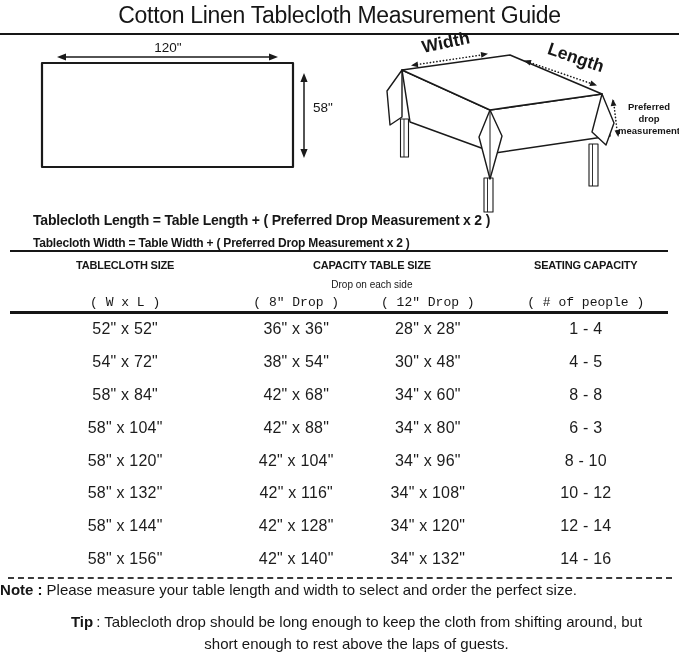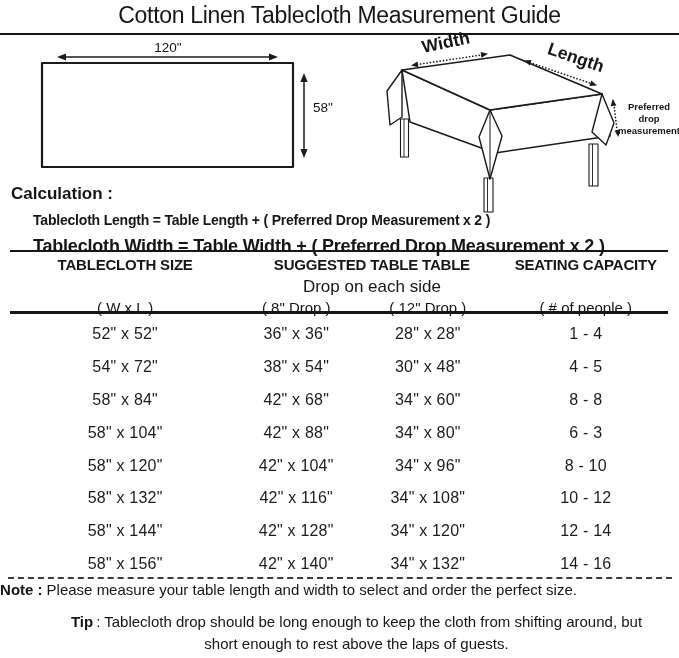--- a/index.html
+++ b/index.html
@@ -8,33 +8,33 @@
   .page { position:relative; width:679px; height:658px; background:#fff; overflow:hidden; }
 
   
   .title { position:absolute; top:2px; left:0; width:679px; text-align:center;
            font-size:23px; font-weight:400; letter-spacing:-0.3px; }
   .rule-title { position:absolute; top:33px; left:0; width:679px; border-top:2px solid #161616; }
 
   
   .calc-heading { position:absolute; top:184px; left:11px; font-size:17px; font-weight:700; }
   .calc-f1 { position:absolute; top:212px; left:33px; font-size:14px; font-weight:700; letter-spacing:-0.2px; }
-  .calc-f2 { position:absolute; top:236px; left:33px; font-size:18px; font-weight:700; letter-spacing:-0.2px; }
+  .calc-f2 { position:absolute; top:236px; left:33px; font-size:12px; font-weight:700; letter-spacing:-0.2px; }
 
   
   .rule-table-top    { position:absolute; top:250px; left:10px; width:658px; border-top:2px solid #161616; }
   .rule-table-mid    { position:absolute; top:311px; left:10px; width:658px; border-top:3px solid #161616; }
   .rule-table-bottom { position:absolute; top:577px; left:8px;  width:664px; border-top:2px dashed #3a3a3a; }
 
   
   table.size-table { position:absolute; top:252px; left:10px; width:658px; border-collapse:collapse; table-layout:fixed; }
   .size-table th, .size-table td { text-align:center; vertical-align:middle; padding:0; font-weight:400; }
-  .size-table thead tr.hdr-main th { font-size:15px; font-weight:700; letter-spacing:-0.2px; height:25px; }
-  .size-table thead tr.hdr-note td { font-size:17px; height:15px; }
-  .size-table thead tr.hdr-sub td  { font-size:15px; height:21px; }
+  .size-table thead tr.hdr-main th { font-size:11px; font-weight:700; letter-spacing:-0.2px; height:25px; }
+  .size-table thead tr.hdr-note td { font-size:10px; height:15px; }
+  .size-table thead tr.hdr-sub td  { font-size:13px; height:21px;font-family:Liberation Mono, monospace; }
   .size-table tbody td { font-size:16px; height:32.8px; letter-spacing:0.2px; color:#1c1c1c; }
 
   
   .note { position:absolute; top:581px; left:0; width:577px; text-align:center; font-size:15px; }
   .note b { margin-right:4px; }
   .tip  { position:absolute; top:611px; left:17px; width:679px; text-align:center; font-size:15px; line-height:22px; }
   .tip b { margin-right:3px; }
 
   
   svg { position:absolute; overflow:visible; }
@@ -113,39 +113,38 @@
     <g>
       <line x1="230.5" y1="68" x2="234.5" y2="101" class="dot"></line>
       <polygon class="head" points="0,0 7,-2.9 7,2.9" transform="translate(229.7,66) rotate(83)"></polygon>
       <polygon class="head" points="0,0 -7,-2.9 -7,2.9" transform="translate(235.3,104) rotate(83)"></polygon>
     </g>
     <text x="266" y="77" text-anchor="middle" class="drop-label">Preferred</text>
     <text x="266" y="89" text-anchor="middle" class="drop-label">drop</text>
     <text x="266" y="101" text-anchor="middle" class="drop-label">measurement</text>
   </svg>
 
-  <div class="calc-heading">Calculation :</div>
   <div class="calc-f1">Tablecloth Length = Table Length + ( Preferred Drop Measurement x 2 )</div>
   <div class="calc-f2">Tablecloth Width = Table Width + ( Preferred Drop Measurement x 2 )</div>
 
   <div class="rule-table-top"></div>
   <div class="rule-table-mid"></div>
   <div class="rule-table-bottom"></div>
 
   <table class="size-table">
     <colgroup>
       <col style="width:35%">
         <col style="width:17%">
         <col style="width:23%">
         <col style="width:25%">
     </colgroup>
     <thead>
       <tr class="hdr-main">
         <th>TABLECLOTH SIZE</th>
-        <th colspan="2">SUGGESTED TABLE TABLE</th>
+        <th colspan="2">CAPACITY TABLE SIZE</th>
         <th>SEATING CAPACITY</th>
       </tr>
       <tr class="hdr-note">
         <td></td>
         <td colspan="2">Drop on each side</td>
         <td></td>
       </tr>
       <tr class="hdr-sub">
         <td>( W x L )</td>
         <td>( 8" Drop )</td>

